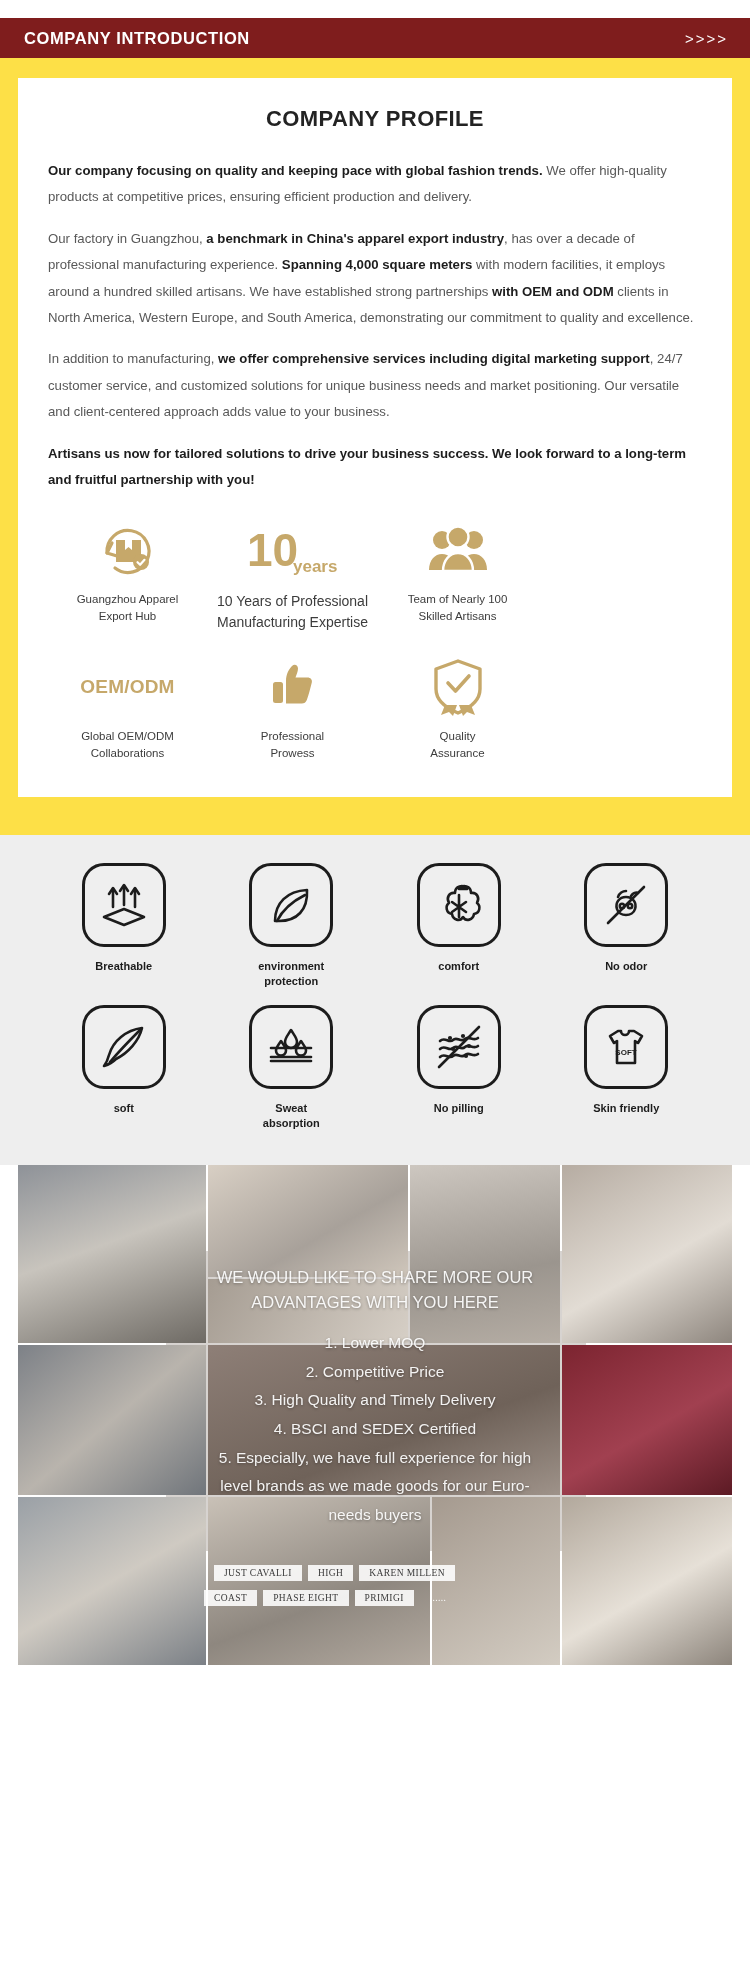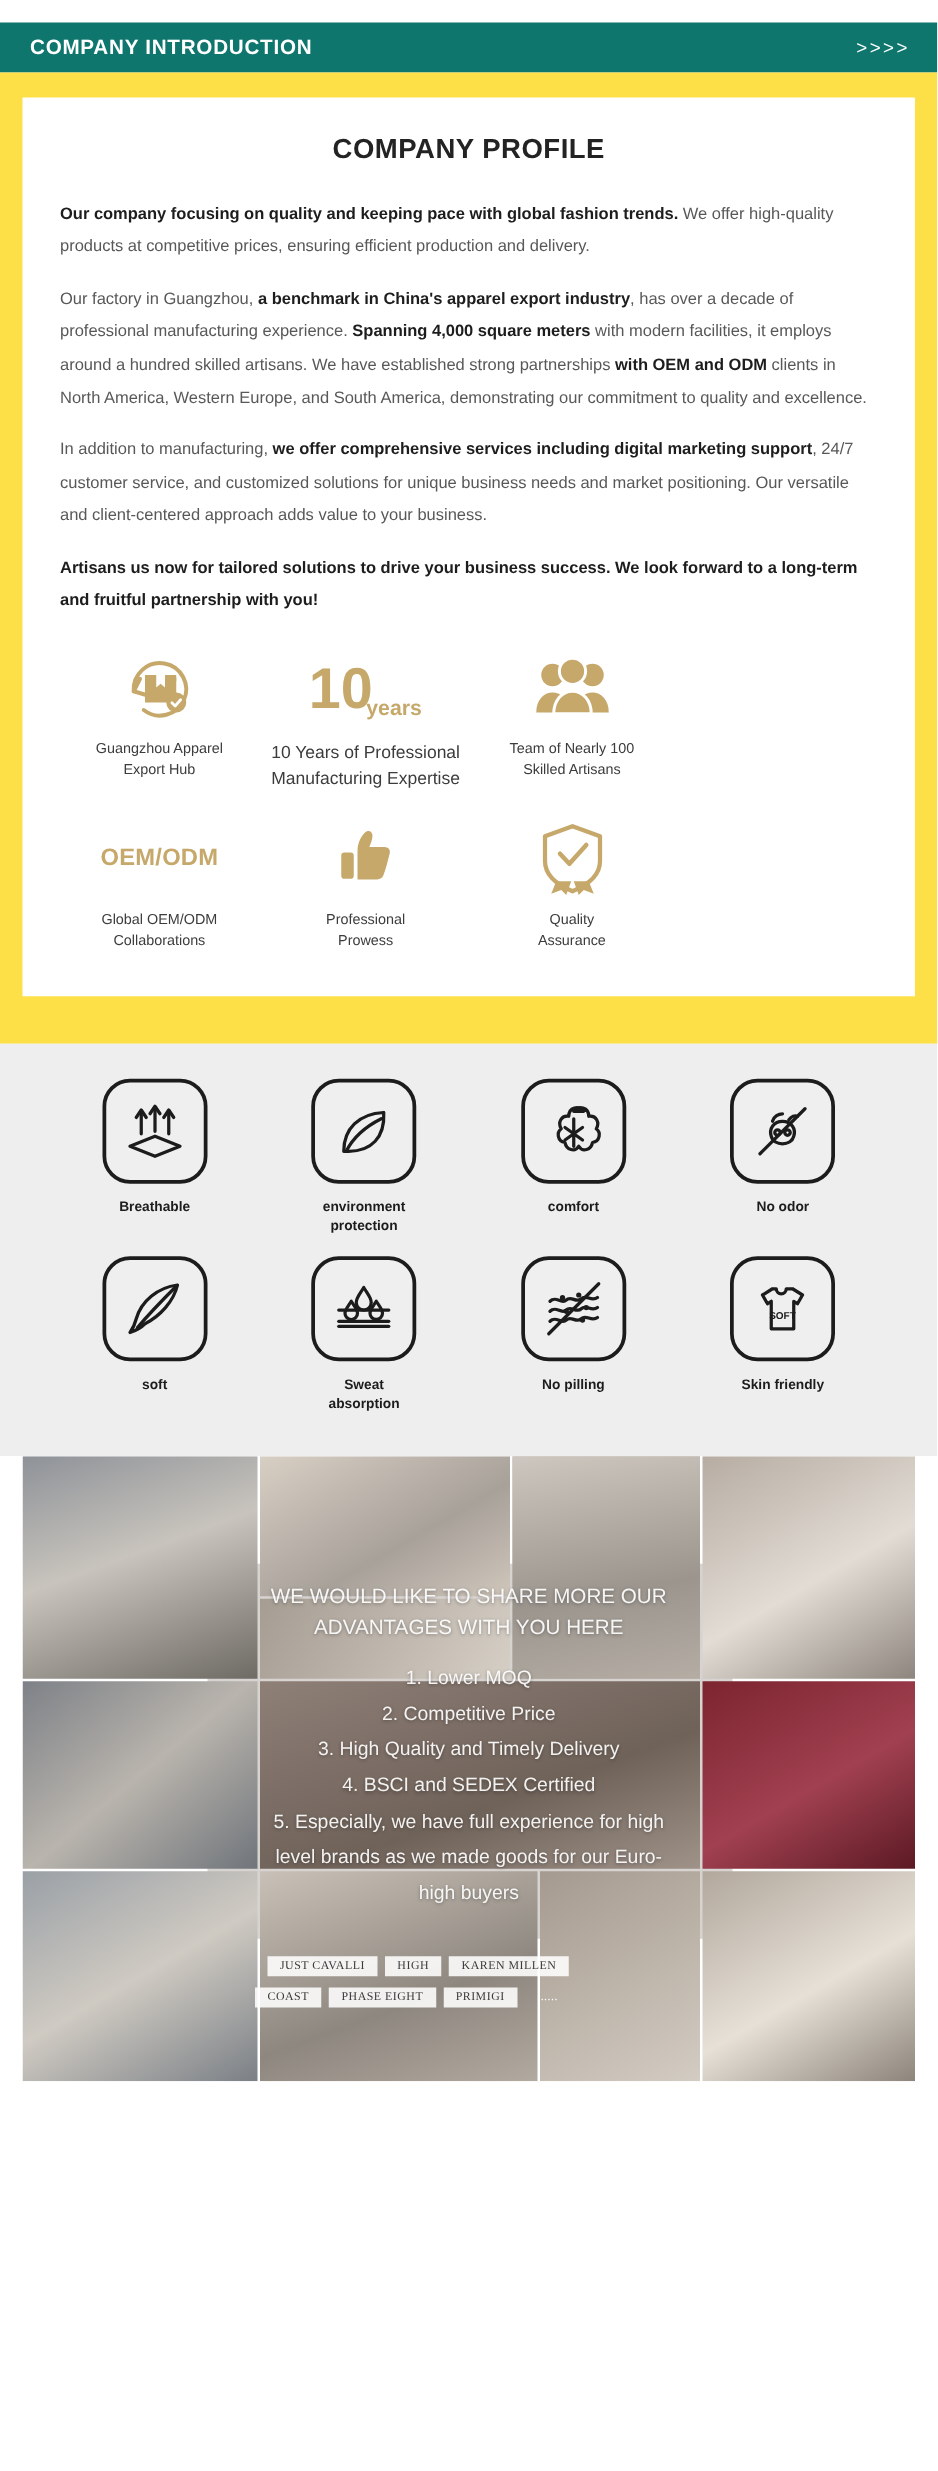--- a/index.html
+++ b/index.html
@@ -13,21 +13,21 @@
     min-height: 1977px;
     background: #ffffff;
     position: relative;
     overflow: hidden;
   }
 
   
   .top-spacer { height: 18px; background: #ffffff; }
   .header-bar {
     height: 40px;
-    background: #0f766e;
+    background: #7f1d1d;
     display: flex;
     align-items: center;
     justify-content: space-between;
     padding: 0 22px 0 24px;
   }
   .header-title {
     color: #ffffff;
     font-size: 16.5px;
     font-weight: 700;
     letter-spacing: 0.6px;
@@ -385,21 +385,21 @@
       <div style="position: absolute; left: 148px; top: 86px; width: 420px; height: 300px; background: rgba(150, 140, 132, 0.38);"></div>
         <div class="overlay-text" style="z-index: 5;">
         <div class="overlay-head" id="ov-head">WE WOULD LIKE TO SHARE MORE OUR<br>ADVANTAGES WITH YOU HERE</div>
         <div class="overlay-list" id="ov-list">
             <div>1. Lower MOQ</div>
             <div>2. Competitive Price</div>
             <div>3. High Quality and Timely Delivery</div>
             <div>4. BSCI and SEDEX Certified</div>
             <div>5.  Especially, we have full experience for high</div>
             <div>level brands as we made goods for our Euro-</div>
-            <div>high buyers</div>
+            <div>needs buyers</div>
           </div>
       </div>
 
       <div class="brandbar" id="brandbar1" style="left: 196px; top: 400px; z-index: 6;">
           <div class="brandchip">JUST CAVALLI</div>
           <div class="brandchip">HIGH</div>
           <div class="brandchip">KAREN MILLEN</div>
         </div>
       <div class="brandbar" id="brandbar2" style="left: 186px; top: 425px; z-index: 6;">
           <div class="brandchip">COAST</div>

